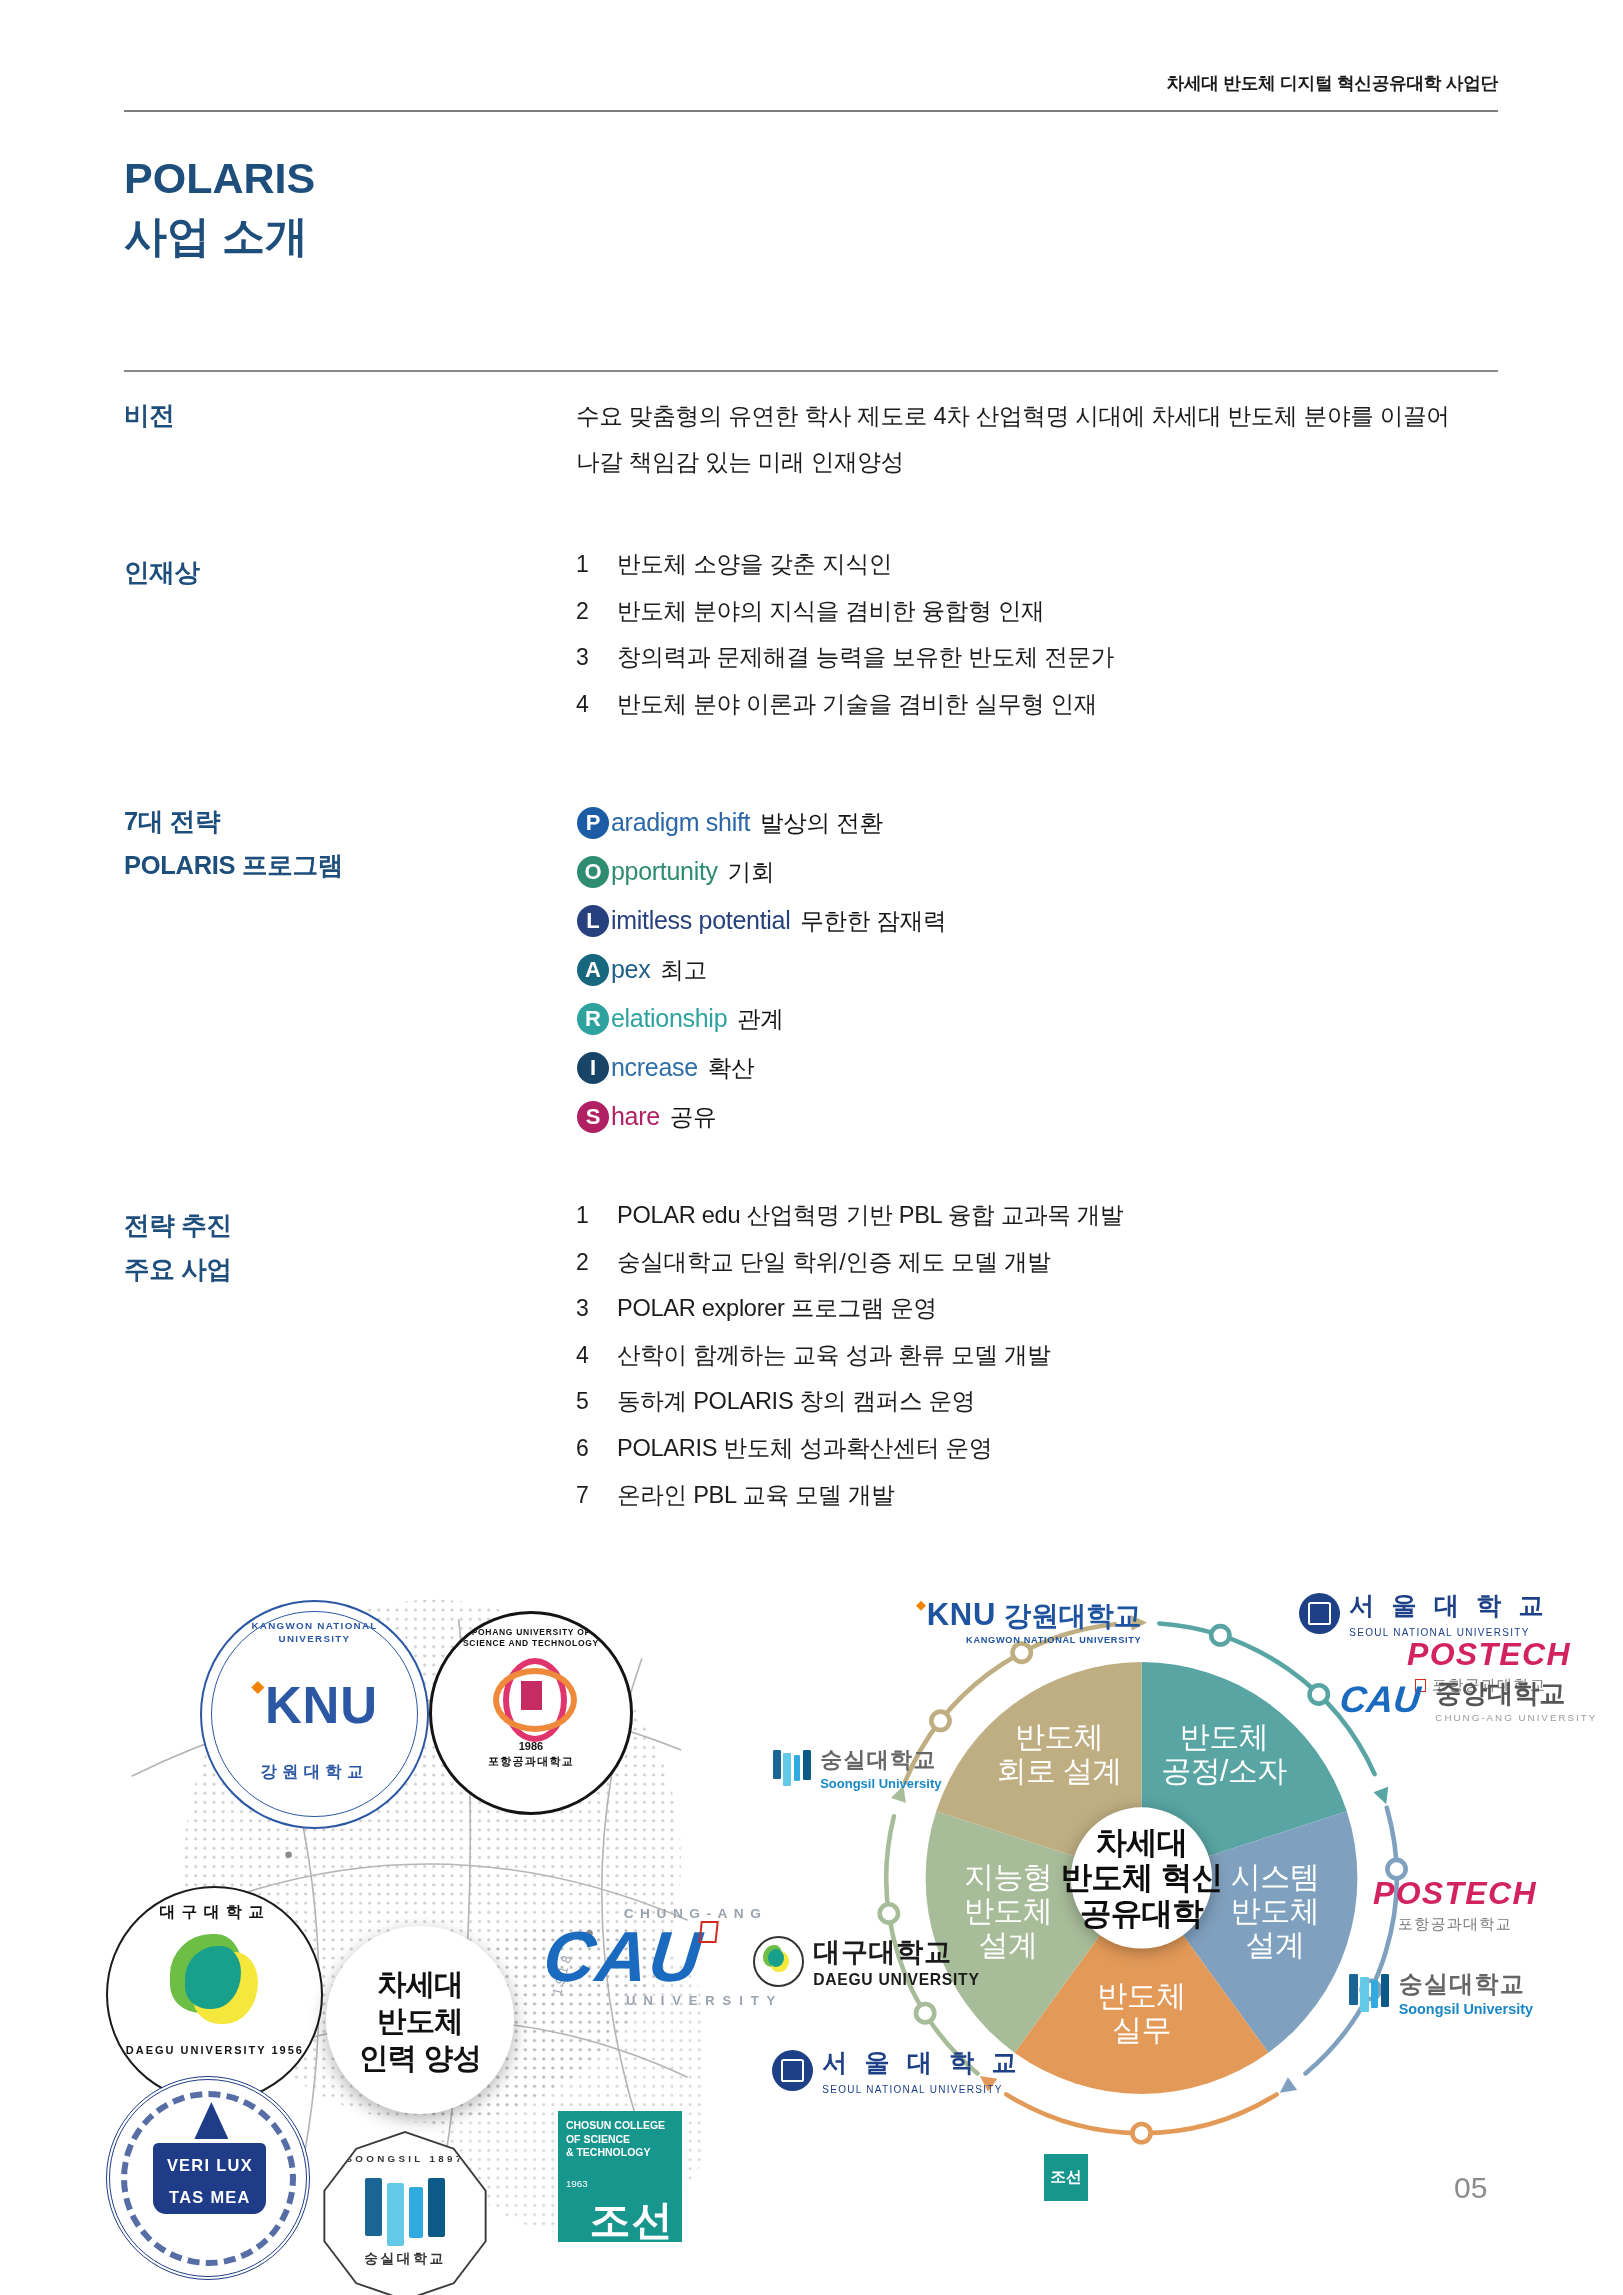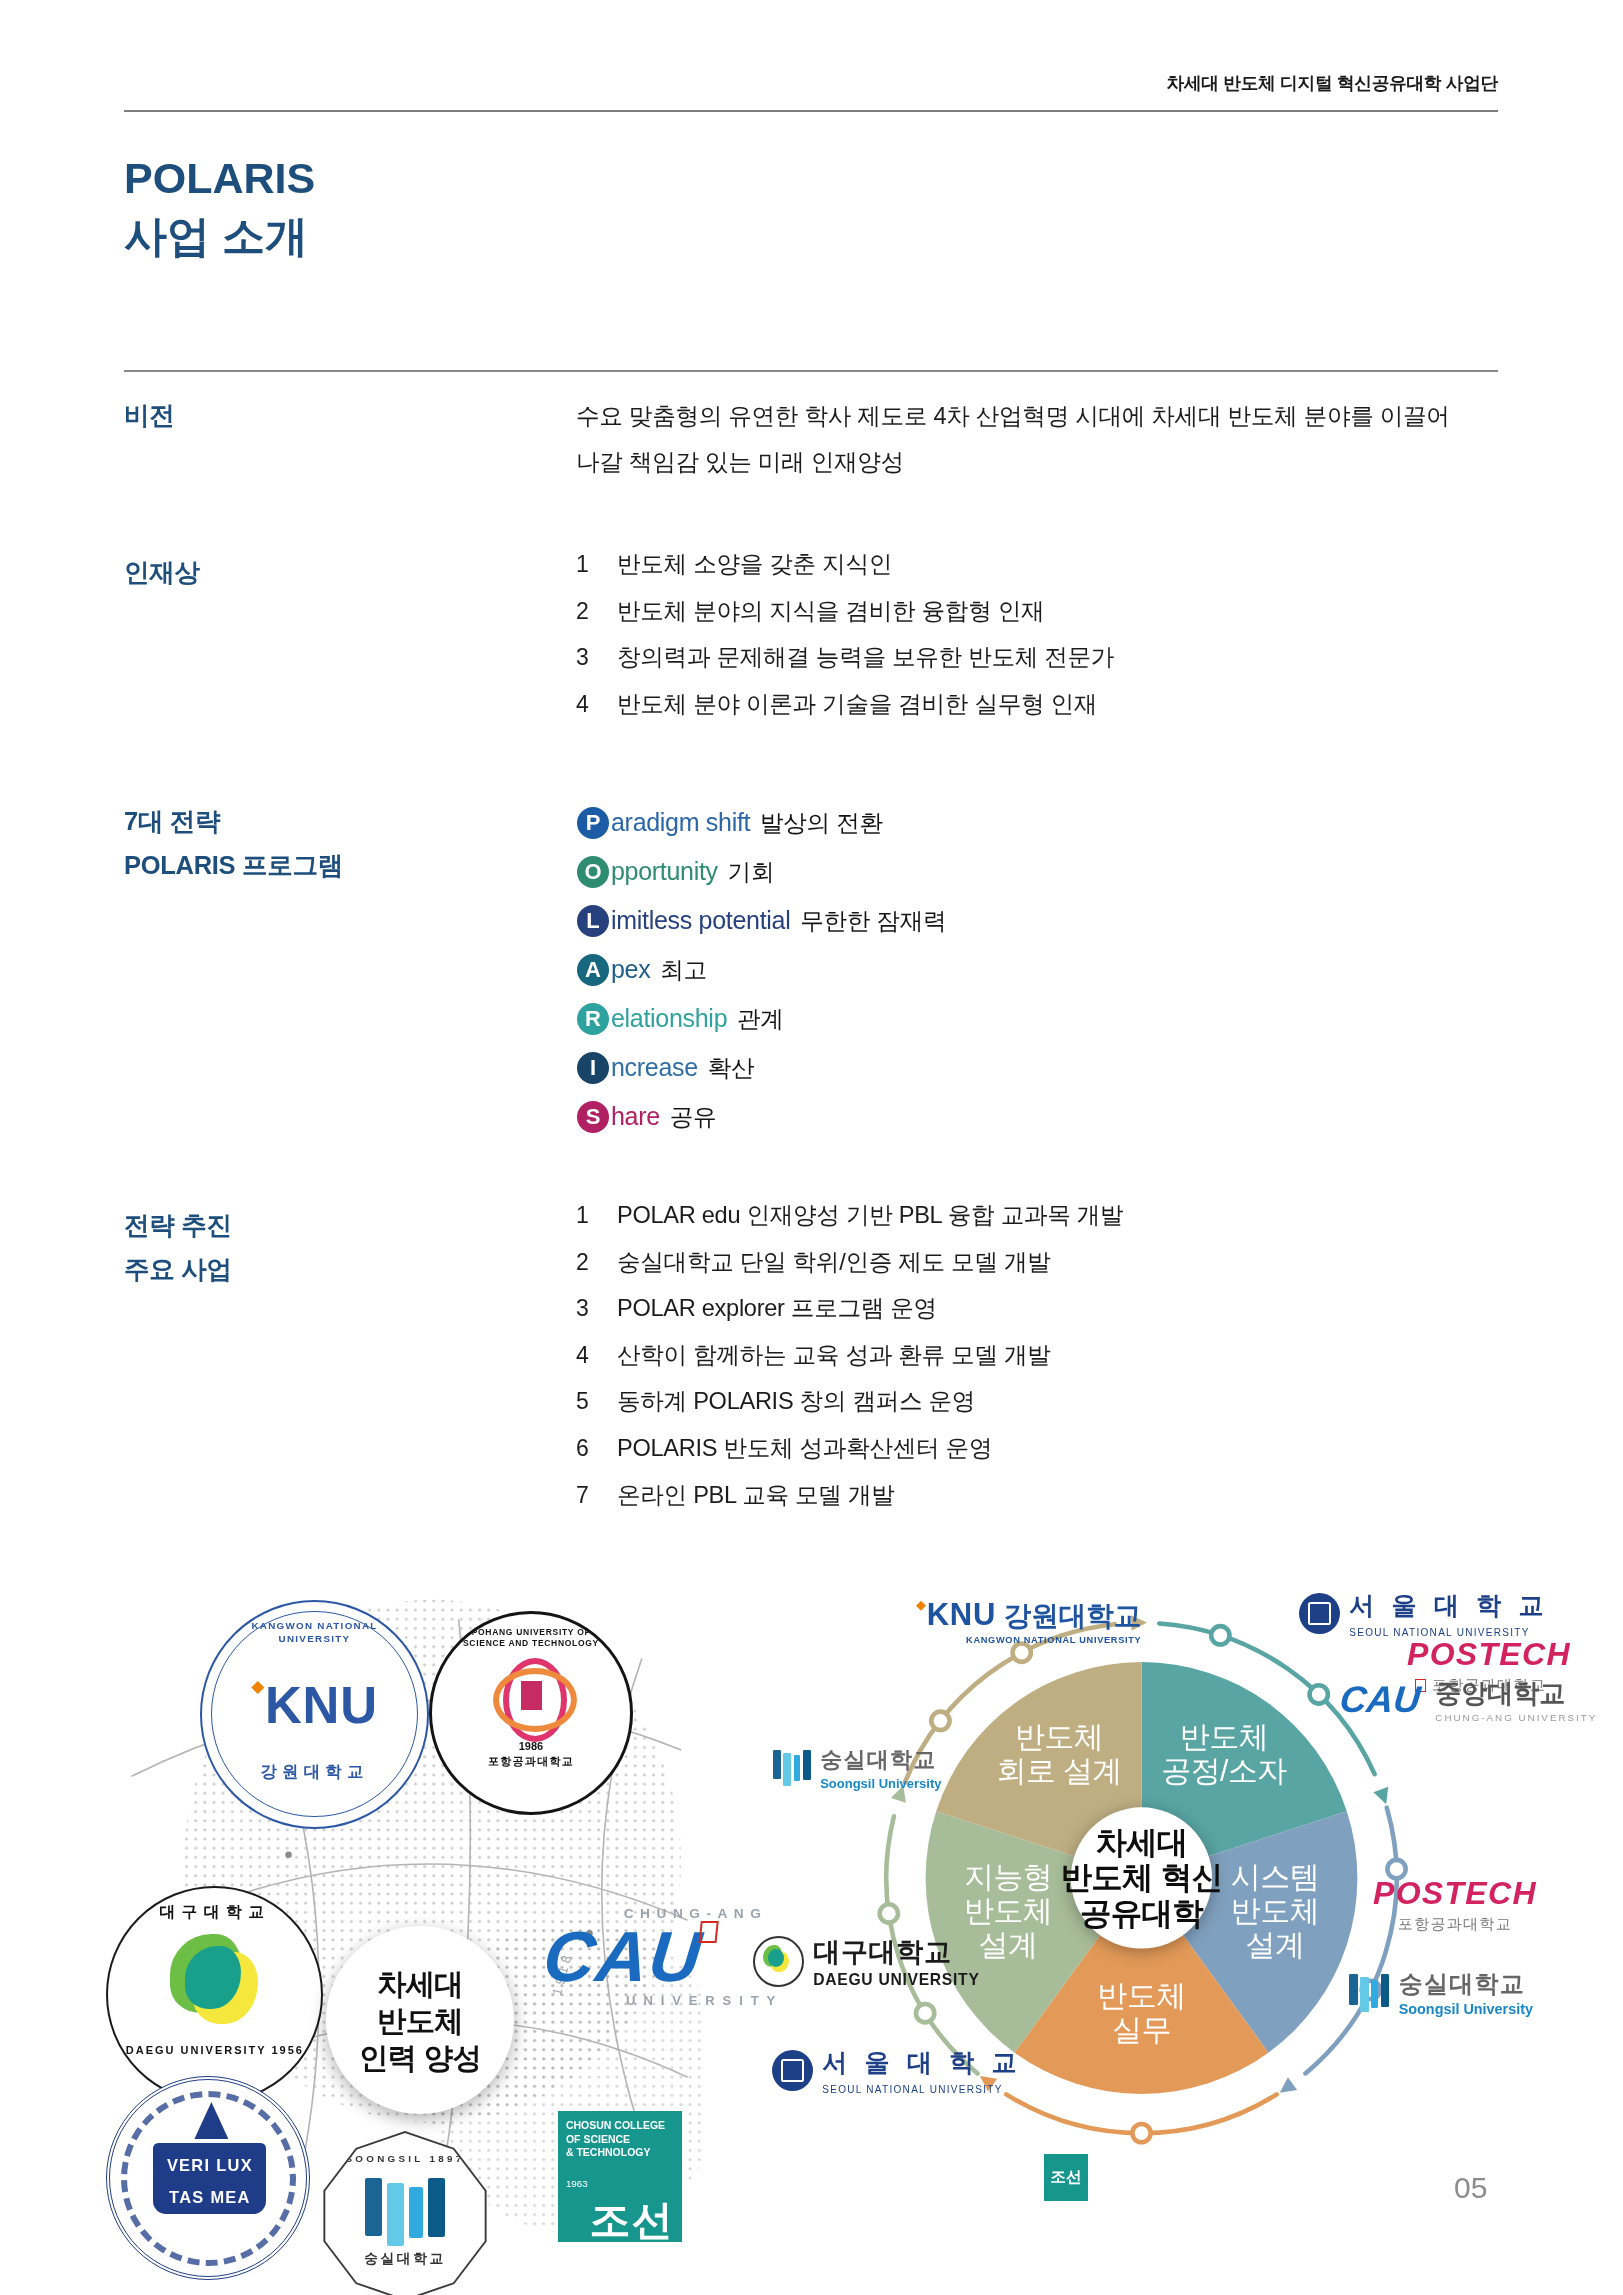--- a/index.html
+++ b/index.html
@@ -236,21 +236,21 @@
     </div>
   </div>
 
   <div class="sec-label" style="top:1203px;">
     <div>전략 추진</div>
     <div>주요 사업</div>
   </div>
   <div class="num-list" style="top:1203px;">
     <div class="li">
         <span class="num">1</span>
-        <span class="txt">POLAR edu 인재양성 기반 PBL 융합 교과목 개발</span>
+        <span class="txt">POLAR edu 산업혁명 기반 PBL 융합 교과목 개발</span>
       </div>
     <div class="li">
         <span class="num">2</span>
         <span class="txt">숭실대학교 단일 학위/인증 제도 모델 개발</span>
       </div>
     <div class="li">
         <span class="num">3</span>
         <span class="txt">POLAR explorer 프로그램 운영</span>
       </div>
     <div class="li">

